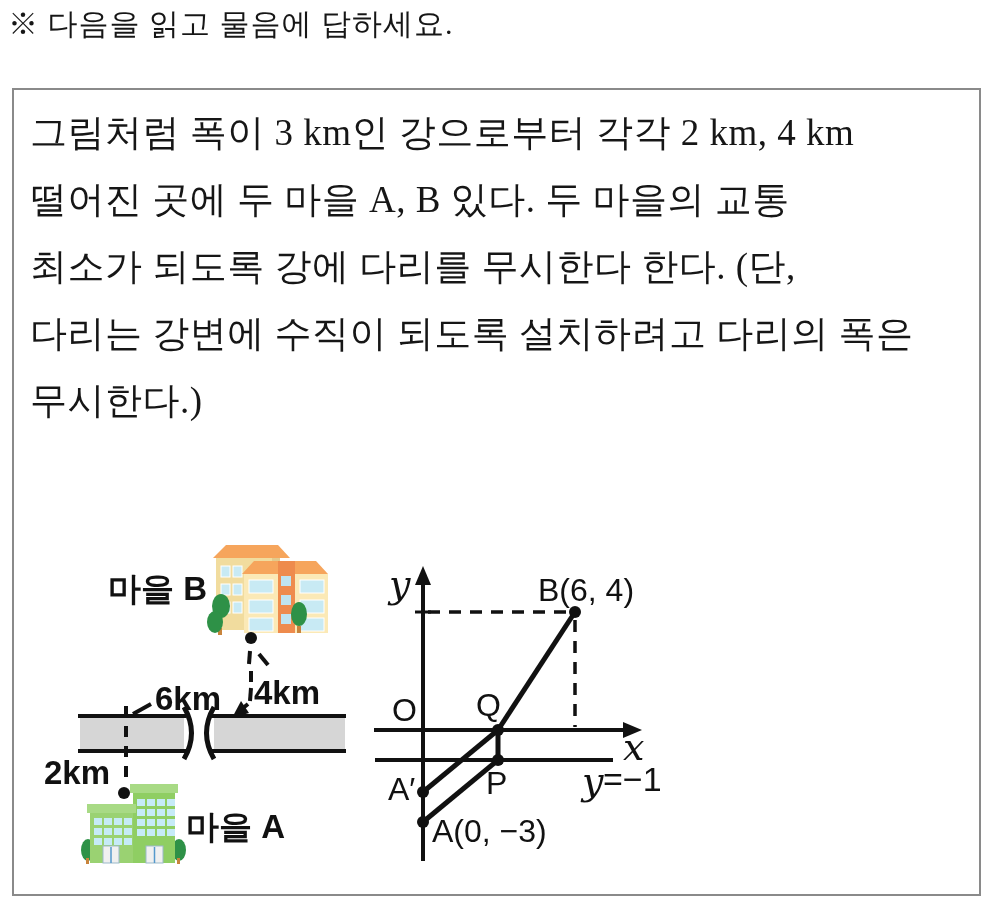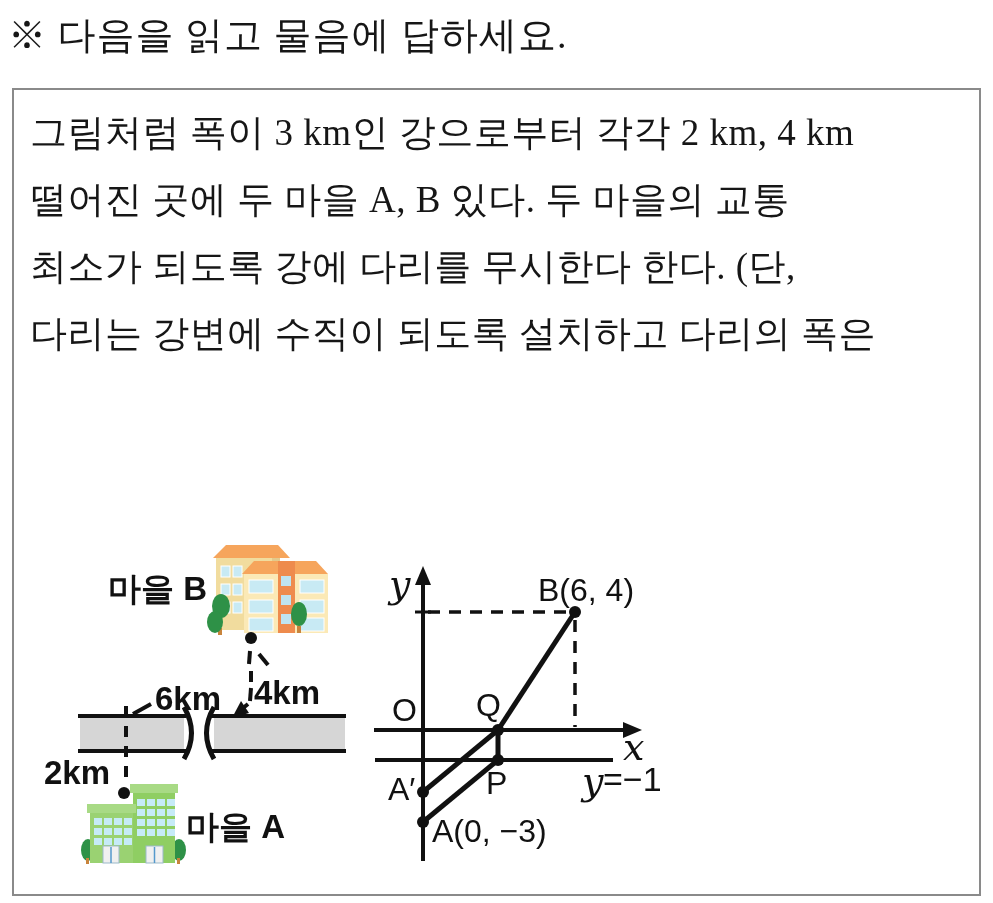--- a/index.html
+++ b/index.html
@@ -1,18 +1,18 @@
 <!DOCTYPE html>
 <html><head>
 <meta charset="utf-8">
 <style>
   html,body{margin:0;padding:0;background:#ffffff;}
   #page{position:relative;width:993px;height:903px;background:#fff;overflow:hidden;
         font-family:"Liberation Serif", serif;color:#161616;}
-  .hdr{position:absolute;left:8px;top:10px;font-size:38px;letter-spacing:1px;white-space:nowrap;}
+  .hdr{position:absolute;left:8px;top:4px;font-size:30px;letter-spacing:1px;white-space:nowrap;}
   .problem-box{position:absolute;left:12px;top:88px;width:965px;height:804px;
                border:2px solid #8a8a8a;background:#fff;}
   .ptext{position:absolute;left:30px;top:99px;width:940px;font-size:37px;line-height:67px;
          letter-spacing:0.5px;white-space:nowrap;}
   .ptext div{height:67px;}
   svg{position:absolute;left:20px;top:530px;}
   .kor{font-family:"Liberation Sans", sans-serif;font-weight:600;font-size:33px;fill:#111;}
   .lab{font-family:"Liberation Sans", sans-serif;font-weight:500;font-size:32px;fill:#111;}
   .math{font-family:"DejaVu Serif", serif;font-style:italic;font-size:38px;fill:#111;}
   .stroke{stroke:#111;fill:none;}
@@ -29,21 +29,22 @@
 <div id="page">
 
   <div class="hdr">※ 다음을 읽고 물음에 답하세요.</div>
 
   <div class="problem-box"></div>
 
   <div class="ptext">
     <div>그림처럼 폭이 3 km인 강으로부터 각각 2 km, 4 km</div>
     <div>떨어진 곳에 두 마을 A, B 있다. 두 마을의 교통</div>
     <div>최소가 되도록 강에 다리를 무시한다 한다. (단,</div>
-    <div>다리는 강변에 수직이 되도록 설치하고 다리의 폭은</div>
+    <div>다리는 강변에 수직이 되도록 설치하려고 다리의 폭은</div>
+    <div>무시한다.)</div>
   </div>
 
   <svg width="680" height="365" viewBox="20 530 680 365">
 
     <g>
 
       <g>
         <rect x="80" y="718" width="104" height="32" fill="#d6d6d6"></rect>
         <rect x="214" y="718" width="131" height="32" fill="#d6d6d6"></rect>
         <path class="stroke" stroke-width="4" d="M78,716 H186"></path>

